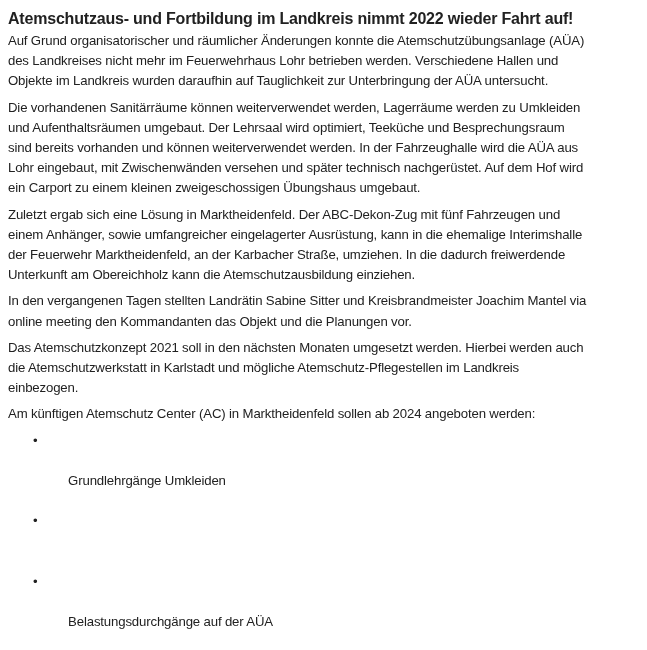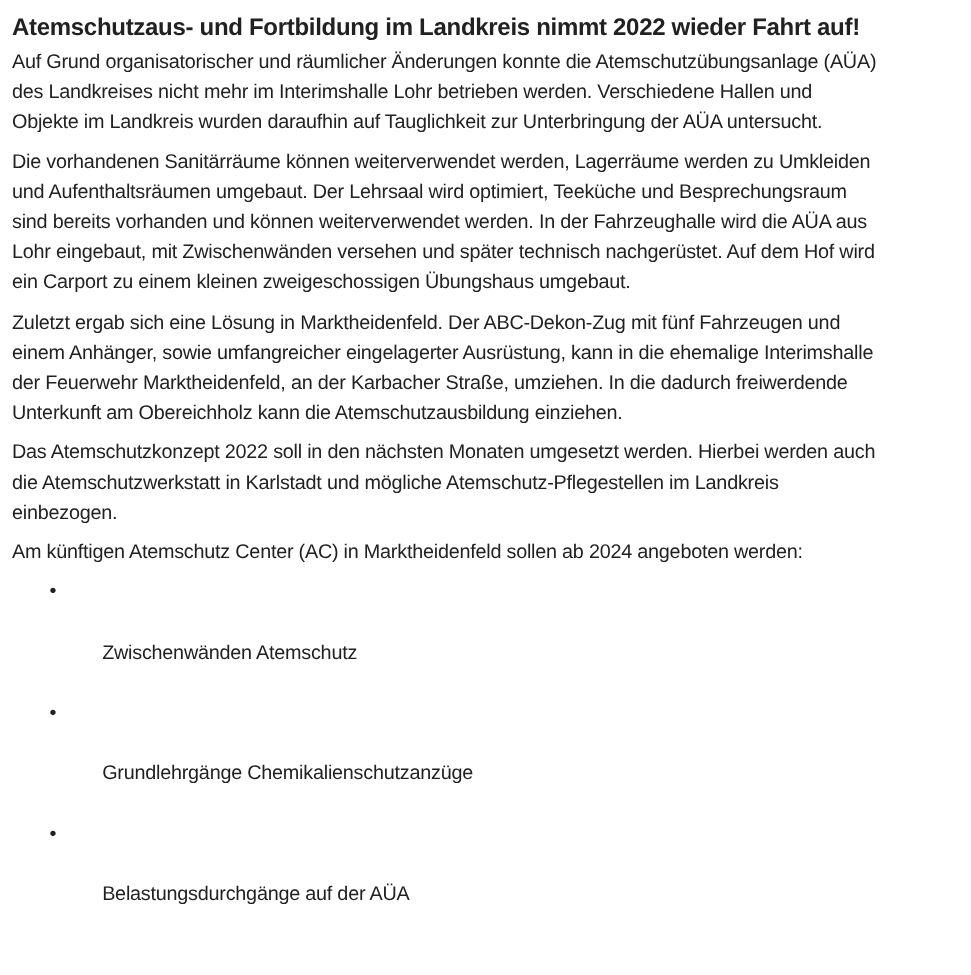--- a/index.html
+++ b/index.html
@@ -50,49 +50,50 @@
   }
 </style>
 </head>
 <body style="--text: #212121; --bg: #ffffff;">
 
 <main>
 
   <h1 class="doc-title">Atemschutzaus- und Fortbildung im Landkreis nimmt 2022 wieder Fahrt auf!</h1>
 
   <p class="para">Auf Grund organisatorischer und räumlicher Änderungen konnte die Atemschutzübungsanlage (AÜA)
-des Landkreises nicht mehr im Interimshalle Lohr betrieben werden. Verschiedene Hallen und
+des Landkreises nicht mehr im Feuerwehrhaus Lohr betrieben werden. Verschiedene Hallen und
 Objekte im Landkreis wurden daraufhin auf Tauglichkeit zur Unterbringung der AÜA untersucht.</p>
 
   <p class="para">Die vorhandenen Sanitärräume können weiterverwendet werden, Lagerräume werden zu Umkleiden
 und Aufenthaltsräumen umgebaut. Der Lehrsaal wird optimiert, Teeküche und Besprechungsraum
 sind bereits vorhanden und können weiterverwendet werden. In der Fahrzeughalle wird die AÜA aus
 Lohr eingebaut, mit Zwischenwänden versehen und später technisch nachgerüstet. Auf dem Hof wird
 ein Carport zu einem kleinen zweigeschossigen Übungshaus umgebaut.</p>
 
   <p class="para">Zuletzt ergab sich eine Lösung in Marktheidenfeld. Der ABC-Dekon-Zug mit fünf Fahrzeugen und
 einem Anhänger, sowie umfangreicher eingelagerter Ausrüstung, kann in die ehemalige Interimshalle
 der Feuerwehr Marktheidenfeld, an der Karbacher Straße, umziehen. In die dadurch freiwerdende
 Unterkunft am Obereichholz kann die Atemschutzausbildung einziehen.</p>
 
+  <p class="para">In den vergangenen Tagen stellten Landrätin Sabine Sitter und Kreisbrandmeister Joachim Mantel via
+online meeting den Kommandanten das Objekt und die Planungen vor.</p>
 
-  <p class="para">Das Atemschutzkonzept 2022 soll in den nächsten Monaten umgesetzt werden. Hierbei werden auch
+  <p class="para">Das Atemschutzkonzept 2021 soll in den nächsten Monaten umgesetzt werden. Hierbei werden auch
 die Atemschutzwerkstatt in Karlstadt und mögliche Atemschutz-Pflegestellen im Landkreis
 einbezogen.</p>
 
   <p class="para">Am künftigen Atemschutz Center (AC) in Marktheidenfeld sollen ab 2024 angeboten werden:</p>
 
   <ul class="offerings">
     <li>
       <span class="bullet">•</span>
-      <span>Zwischenwänden Atemschutz</span>
+      <span>Grundlehrgänge Umkleiden</span>
     </li>
     <li>
       <span class="bullet">•</span>
-      <span>Grundlehrgänge Chemikalienschutzanzüge</span>
     </li>
     <li>
       <span class="bullet">•</span>
       <span>Belastungsdurchgänge auf der AÜA</span>
     </li>
 
   </ul>
 
 </main>
 

